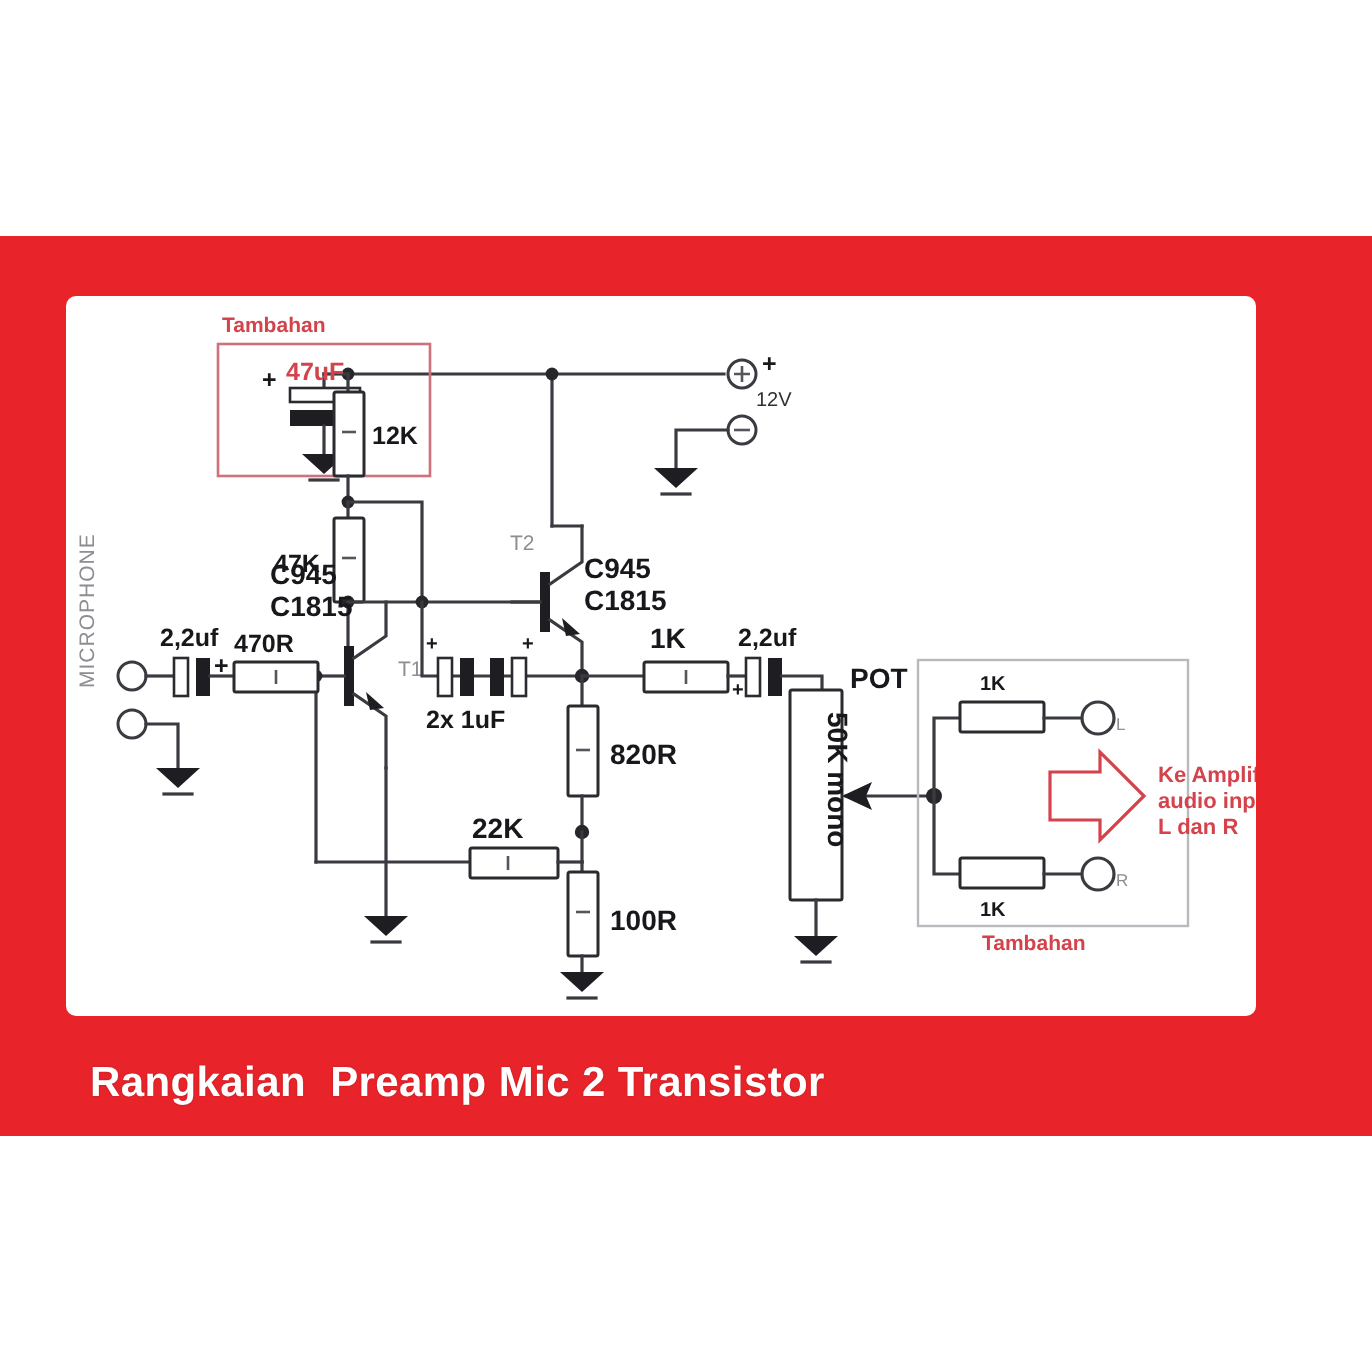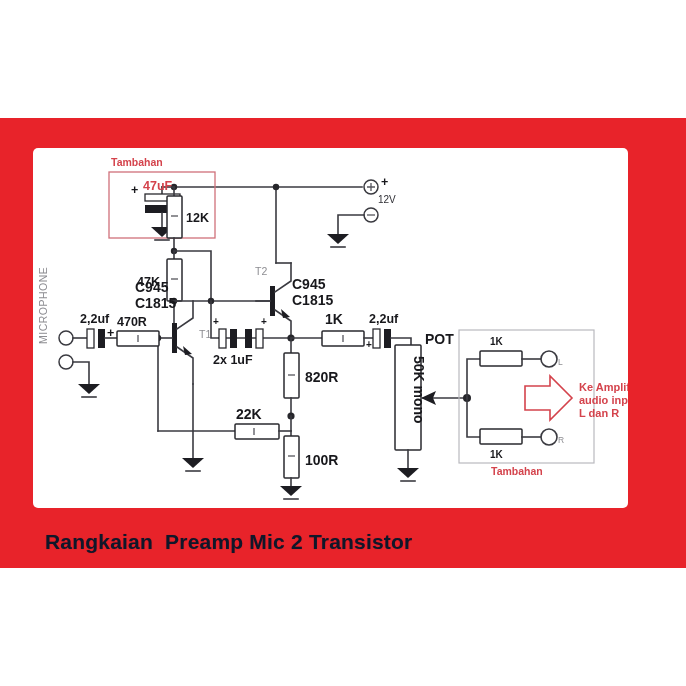--- a/index.html
+++ b/index.html
@@ -44,21 +44,21 @@
     position: absolute;
     left: 0;
     top: 398px;         
     width: 686px;
     height: 52px;
     display: flex;
     align-items: center;
   }
   #caption-text {
     margin-left: 45px;
-    color: #0f172a;
+    color: #ffffff;
     font-size: 21px;
     font-weight: bold;
     letter-spacing: 0.2px;
     white-space: pre;
     text-shadow: 0 0 1px rgba(0,0,0,.25);
   }
   
   #schematic {
     position: absolute;
     left: 0;

